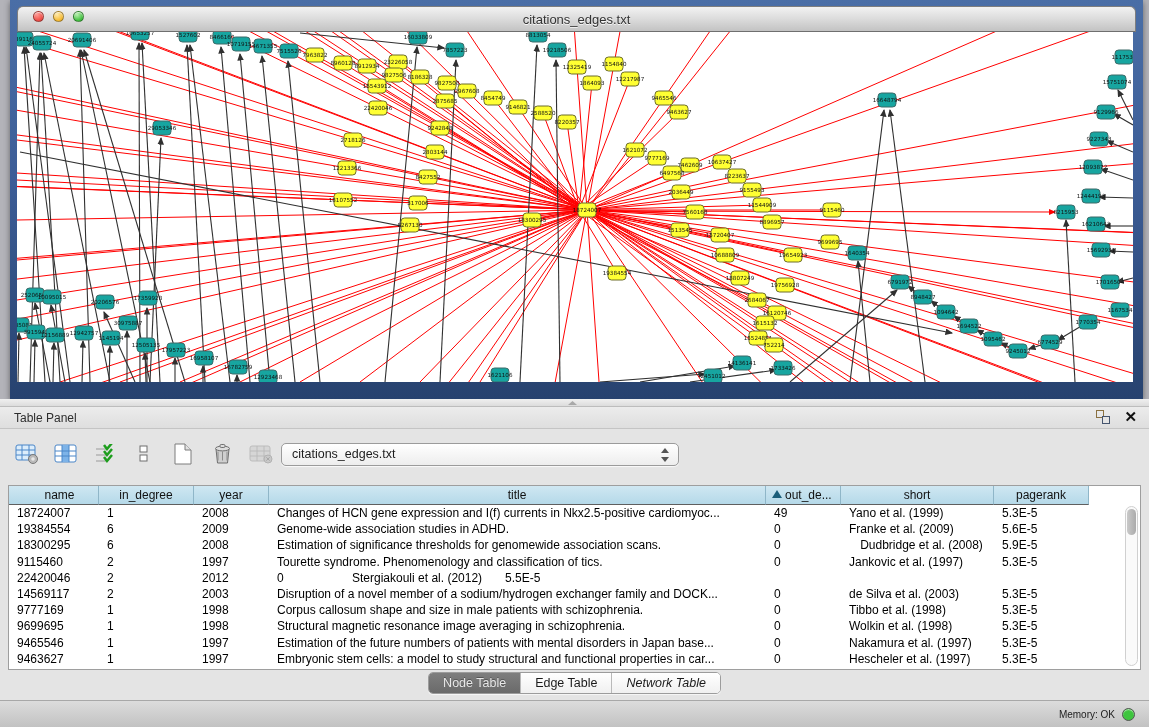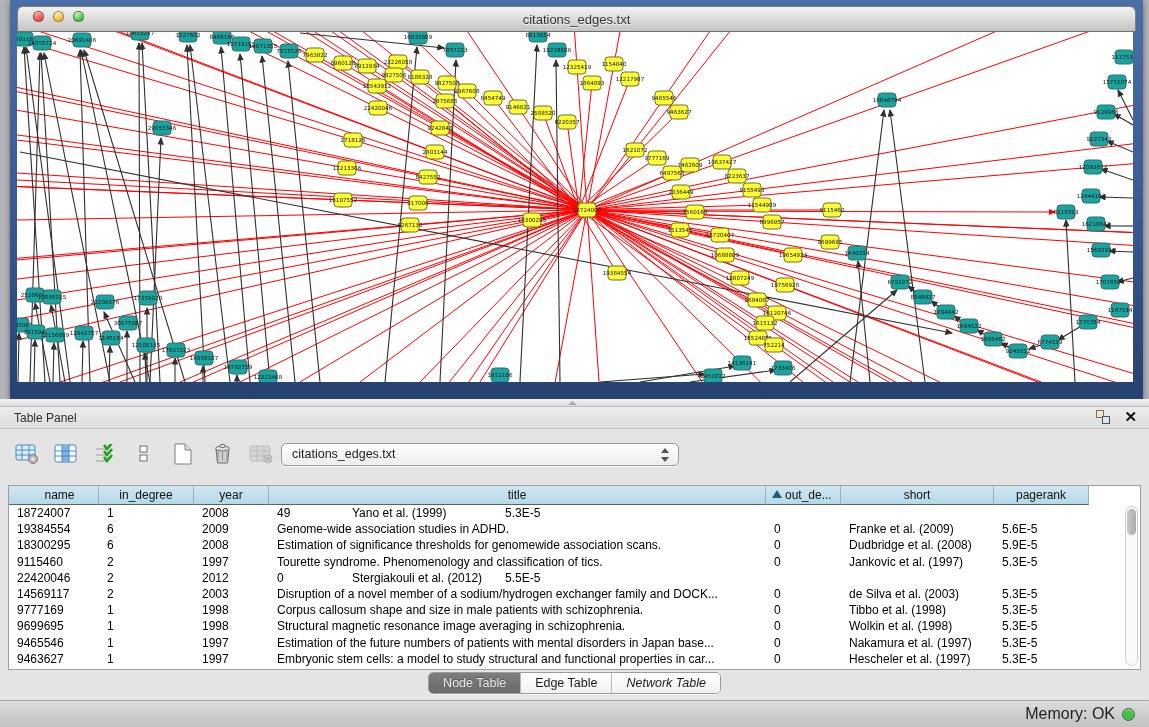--- a/index.html
+++ b/index.html
@@ -82,21 +82,21 @@
   .seg-btn { font-size:12.5px; padding:0 14px; line-height:21px; color:#1a1a1a;
     background:linear-gradient(180deg,#ffffff,#f0f0f0); border-right:1px solid #b9b9b9; }
   .seg-btn:last-child { border-right:none;font-style:italic; }
   .seg-btn.selected { background:linear-gradient(180deg,#7e7e7e,#6a6a6a); color:#e8e8e8;
     text-shadow:0 -1px 0 rgba(0,0,0,.3);text-align:center; }
 
   
   .statusbar { position:absolute; left:0; top:700px; width:1149px; height:27px;
     background:linear-gradient(180deg,#dcdcdc,#c2c2c2); border-top:1px solid #a8a8a8;
     display:flex; align-items:center; justify-content:flex-end; padding-right:14px; gap:7px; }
-  .statusbar .mem { font-size:16px; color:#222; }
+  .statusbar .mem { font-size:10px; color:#222; }
   .status-dot { width:13px; height:13px; border-radius:50%; border:1px solid #555;
     box-shadow:inset 0 1px 1px rgba(255,255,255,.6); }
 
   
   .tb-btn svg { display:block; }
   .fx { font-size:15px; color:#111; }
   .fx i { font-family:"Liberation Serif", serif; font-style:italic; font-weight:bold; }
   .fx span { font-size:10px; }
 </style>
 </head>
@@ -787,40 +787,41 @@
           <div class="th" style="width: 497px;">title</div>
           <div class="th" style="width: 75px; text-align: left; padding-left: 6px;"><span class="sort-tri"></span>out_de...</div>
           <div class="th" style="width: 153px;">short</div>
           <div class="th" style="width: 95px;">pagerank</div>
         </div>
       <div class="tbody" id="tbody">
           <div class="tr">
             <div class="td" style="width: 90px;">18724007</div>
             <div class="td" style="width: 95px;">1</div>
             <div class="td" style="width: 75px;">2008</div>
+            <div class="td" style="width: 497px;">Changes of HCN gene expression and I(f) currents in Nkx2.5-positive cardiomyoc...</div>
             <div class="td" style="width: 75px;">49</div>
             <div class="td" style="width: 153px;">Yano et al. (1999)</div>
             <div class="td" style="width: 95px;">5.3E-5</div>
           </div>
           <div class="tr">
             <div class="td" style="width: 90px;">19384554</div>
             <div class="td" style="width: 95px;">6</div>
             <div class="td" style="width: 75px;">2009</div>
             <div class="td" style="width: 497px;">Genome-wide association studies in ADHD.</div>
             <div class="td" style="width: 75px;">0</div>
             <div class="td" style="width: 153px;">Franke et al. (2009)</div>
             <div class="td" style="width: 95px;">5.6E-5</div>
           </div>
           <div class="tr">
             <div class="td" style="width: 90px;">18300295</div>
             <div class="td" style="width: 95px;">6</div>
             <div class="td" style="width: 75px;">2008</div>
             <div class="td" style="width: 497px;">Estimation of significance thresholds for genomewide association scans.</div>
             <div class="td" style="width: 75px;">0</div>
-            <div class="td" style="width: 153px;">Dudbridge et al. (2008)</div>
+            <div class="td" style="width: 153px; text-align: center;">Dudbridge et al. (2008)</div>
             <div class="td" style="width: 95px;">5.9E-5</div>
           </div>
           <div class="tr">
             <div class="td" style="width: 90px;">9115460</div>
             <div class="td" style="width: 95px;">2</div>
             <div class="td" style="width: 75px;">1997</div>
             <div class="td" style="width: 497px;">Tourette syndrome. Phenomenology and classification of tics.</div>
             <div class="td" style="width: 75px;">0</div>
             <div class="td" style="width: 153px;">Jankovic et al. (1997)</div>
             <div class="td" style="width: 95px;">5.3E-5</div>

